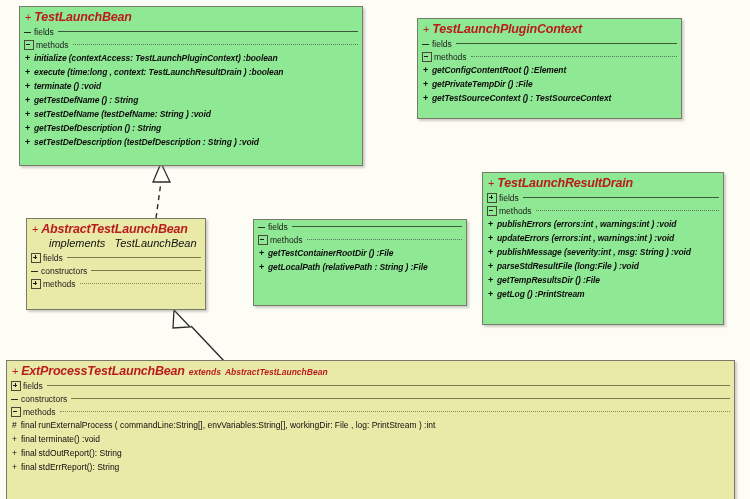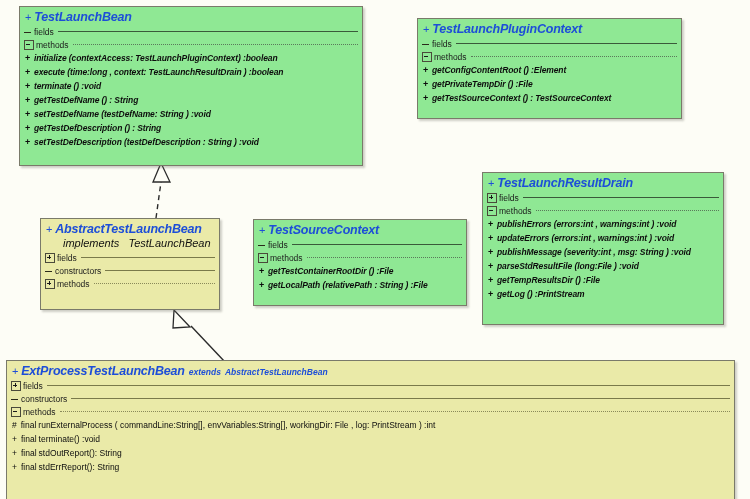--- a/index.html
+++ b/index.html
@@ -40,21 +40,21 @@
   .uml-class.green {
     background: #8fe894;
   }
   .uml-class.yellow {
     background: #eaeaa8;
   }
   .cls-title {
     font-size: 12.5px;
     font-weight: bold;
     font-style: italic;
-    color: #1d4ed8;
+    color: #b91c1c;
     padding: 3px 4px 1px 5px;
     white-space: nowrap;
     letter-spacing: -0.2px;
   }
   .cls-title .vis {
     font-weight: normal;
     font-style: normal;
     font-size: 11px;
     margin-right: 3px;
   }
@@ -297,21 +297,21 @@
     <div class="member-row">
       <span class="vis">+</span>
       <span class="sig">getTempResultsDir () :File</span>
     </div>
     <div class="member-row">
       <span class="vis">+</span>
       <span class="sig">getLog () :PrintStream</span>
     </div>
   </div>
 
-  <div class="uml-class yellow" style="left:40px; top:218px; width:180px; height:92px;">
+  <div class="uml-class yellow" style="left:26px; top:218px; width:180px; height:92px;">
     <div class="cls-title">
       <span class="vis">+</span><span>AbstractTestLaunchBean</span>
     </div>
     <div class="cls-stereo">
       <span>implements</span>
       &nbsp;
       <span>TestLaunchBean</span>
     </div>
     <div class="section-row">
       <span class="exp box plus"></span>
@@ -324,23 +324,20 @@
       <span class="rule-solid"></span>
     </div>
     <div class="section-row">
       <span class="exp box plus"></span>
       <span class="lbl">methods</span>
       <span class="rule-dot"></span>
     </div>
   </div>
 
   <div class="uml-class green" style="left:253px; top:219px; width:214px; height:87px;">
-    <div class="cls-title">
-      <span class="vis">+</span><span>TestSourceContext</span>
-    </div>
     <div class="section-row">
       <span class="exp dash"></span>
       <span class="lbl">fields</span>
       <span class="rule-solid"></span>
     </div>
     <div class="section-row">
       <span class="exp box"></span>
       <span class="lbl">methods</span>
       <span class="rule-dot"></span>
     </div>

